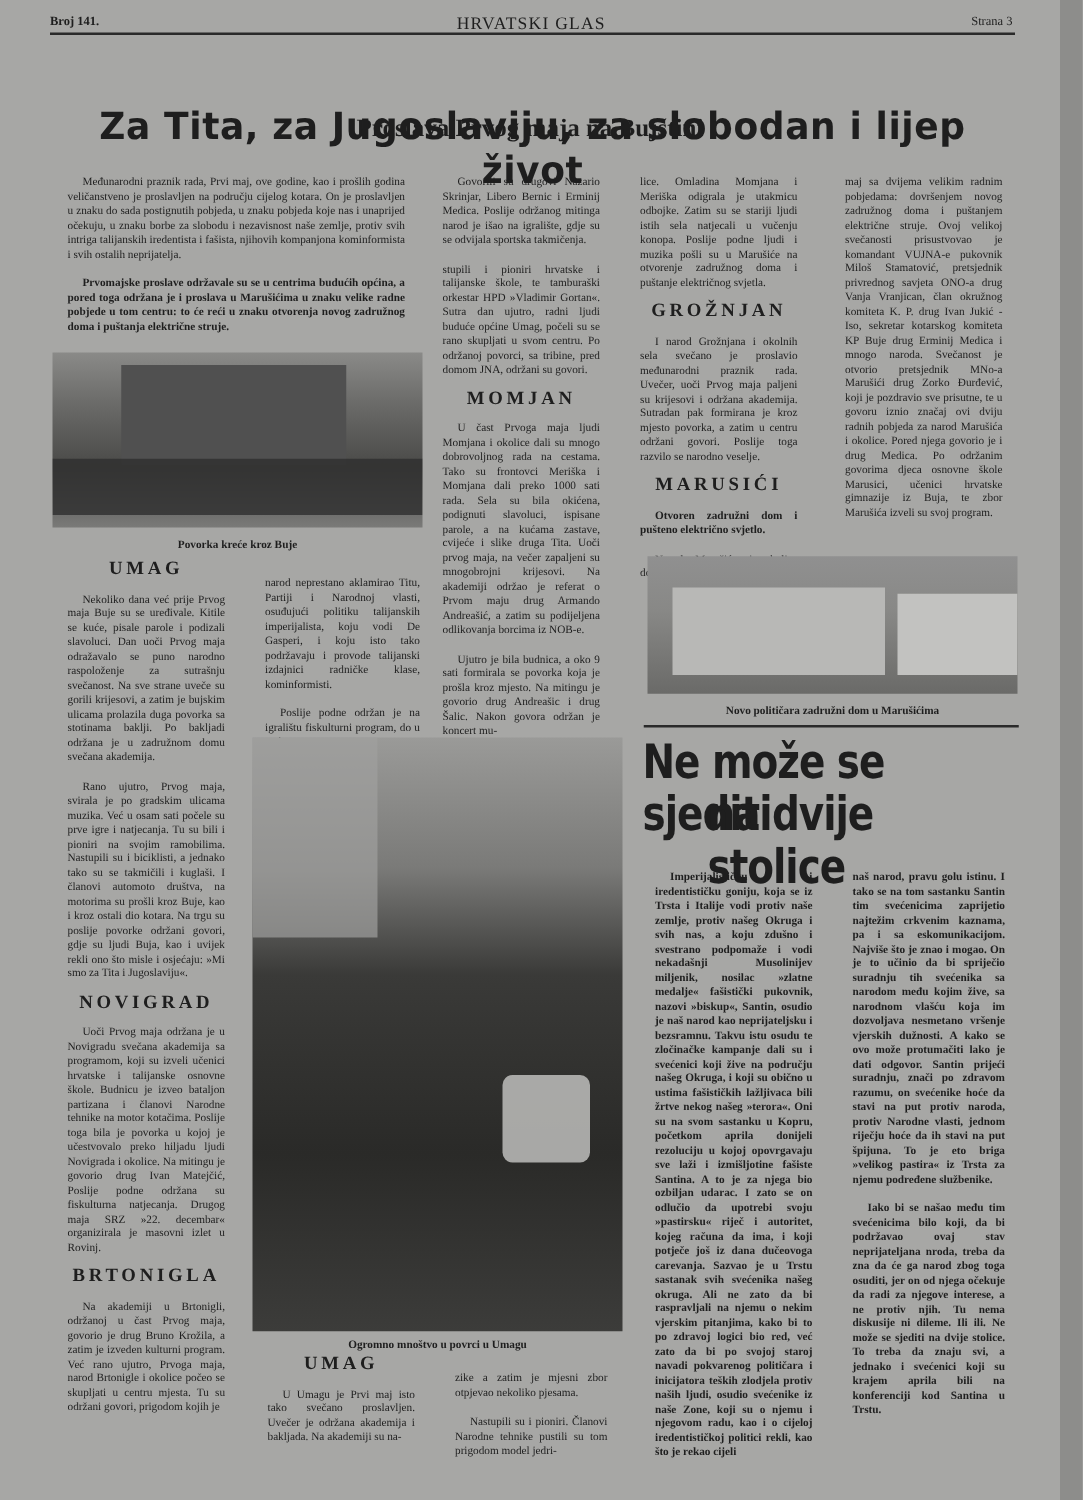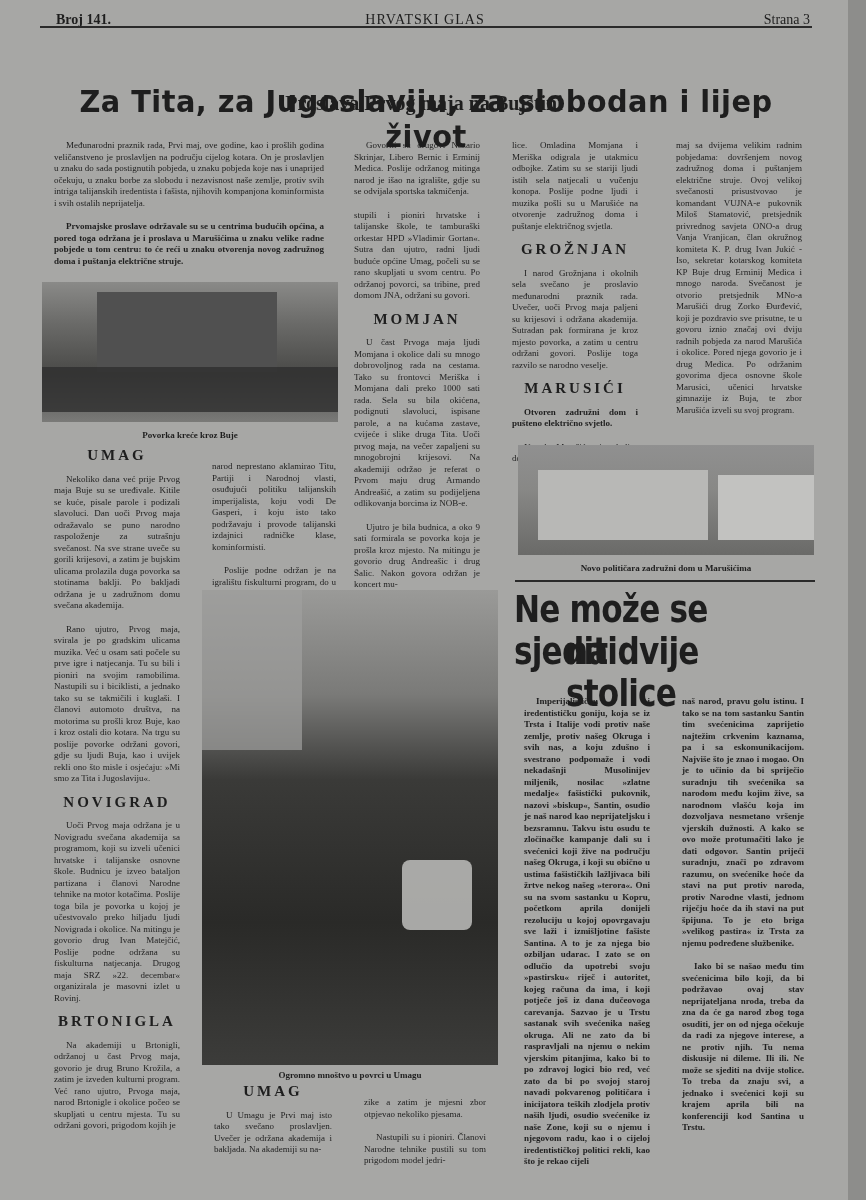--- a/index.html
+++ b/index.html
@@ -1,22 +1,22 @@
 <!DOCTYPE html>
 <html><head>
 <meta charset="utf-8">
 <style>
   html,body{margin:0;padding:0;}
   body{width:866px;height:1200px;background:#9a9a98;position:relative;overflow:hidden;font-family:"DejaVu Serif",serif;color:#1e1e1e;}
   .page{position:absolute;left:0;top:0;width:848px;height:1200px;background:#a7a7a5;}
   .edge{position:absolute;left:848px;top:0;width:18px;height:1200px;background:#8d8d8b;}
   .hdr{position:absolute;top:8px;left:40px;width:770px;height:18px;font-size:10px;}
-  .hdr .l{position:absolute;left:16px;top:4px;font-weight:bold;font-family:"Liberation Serif",serif;font-size:14px;}
+  .hdr .l{position:absolute;left:0;top:4px;font-weight:bold;font-family:"Liberation Serif",serif;font-size:10px;}
   .hdr .c{position:absolute;left:0;right:0;text-align:center;top:4px;letter-spacing:1px;font-family:"Liberation Serif",serif;font-size:14px;}
-  .hdr .r{position:absolute;right:0;top:4px;font-family:"Liberation Serif",serif;font-size:14px;text-align:right;}
+  .hdr .r{position:absolute;right:0;top:4px;font-family:"Liberation Serif",serif;font-size:10px;text-align:right;}
   .rule{position:absolute;left:40px;top:26px;width:772px;height:2px;background:#2a2a2a;}
   .kicker{position:absolute;top:52px;left:0;width:848px;text-align:center;font-family:"Liberation Serif",serif;font-weight:bold;font-size:20px;margin-top:40px;}
   .headline{position:absolute;top:84px;left:40px;width:772px;text-align:center;font-family:"DejaVu Sans",sans-serif;font-weight:bold;font-size:30px;letter-spacing:0.5px;transform:scaleX(0.96);transform-origin:center;}
   .col{position:absolute;font-size:9px;line-height:11.5px;text-align:justify;font-family:"Liberation Serif",serif;}
   .col p{margin:12px;text-indent:12px;}
   .sec{font-weight:bold;text-align:center;letter-spacing:3px;font-size:15px;margin:6px 0 4px;}
   .bold{font-weight:bold;}
   .photo{position:absolute;background:#4c4c4a;overflow:hidden;}
   .cap{position:absolute;font-size:9px;font-weight:bold;text-align:center;font-family:"Liberation Serif",serif;}
   .h2{position:absolute;font-family:"DejaVu Sans",sans-serif;font-weight:bold;font-size:38px;line-height:42px;letter-spacing:-1px;transform:scaleX(0.82);transform-origin:left;}

